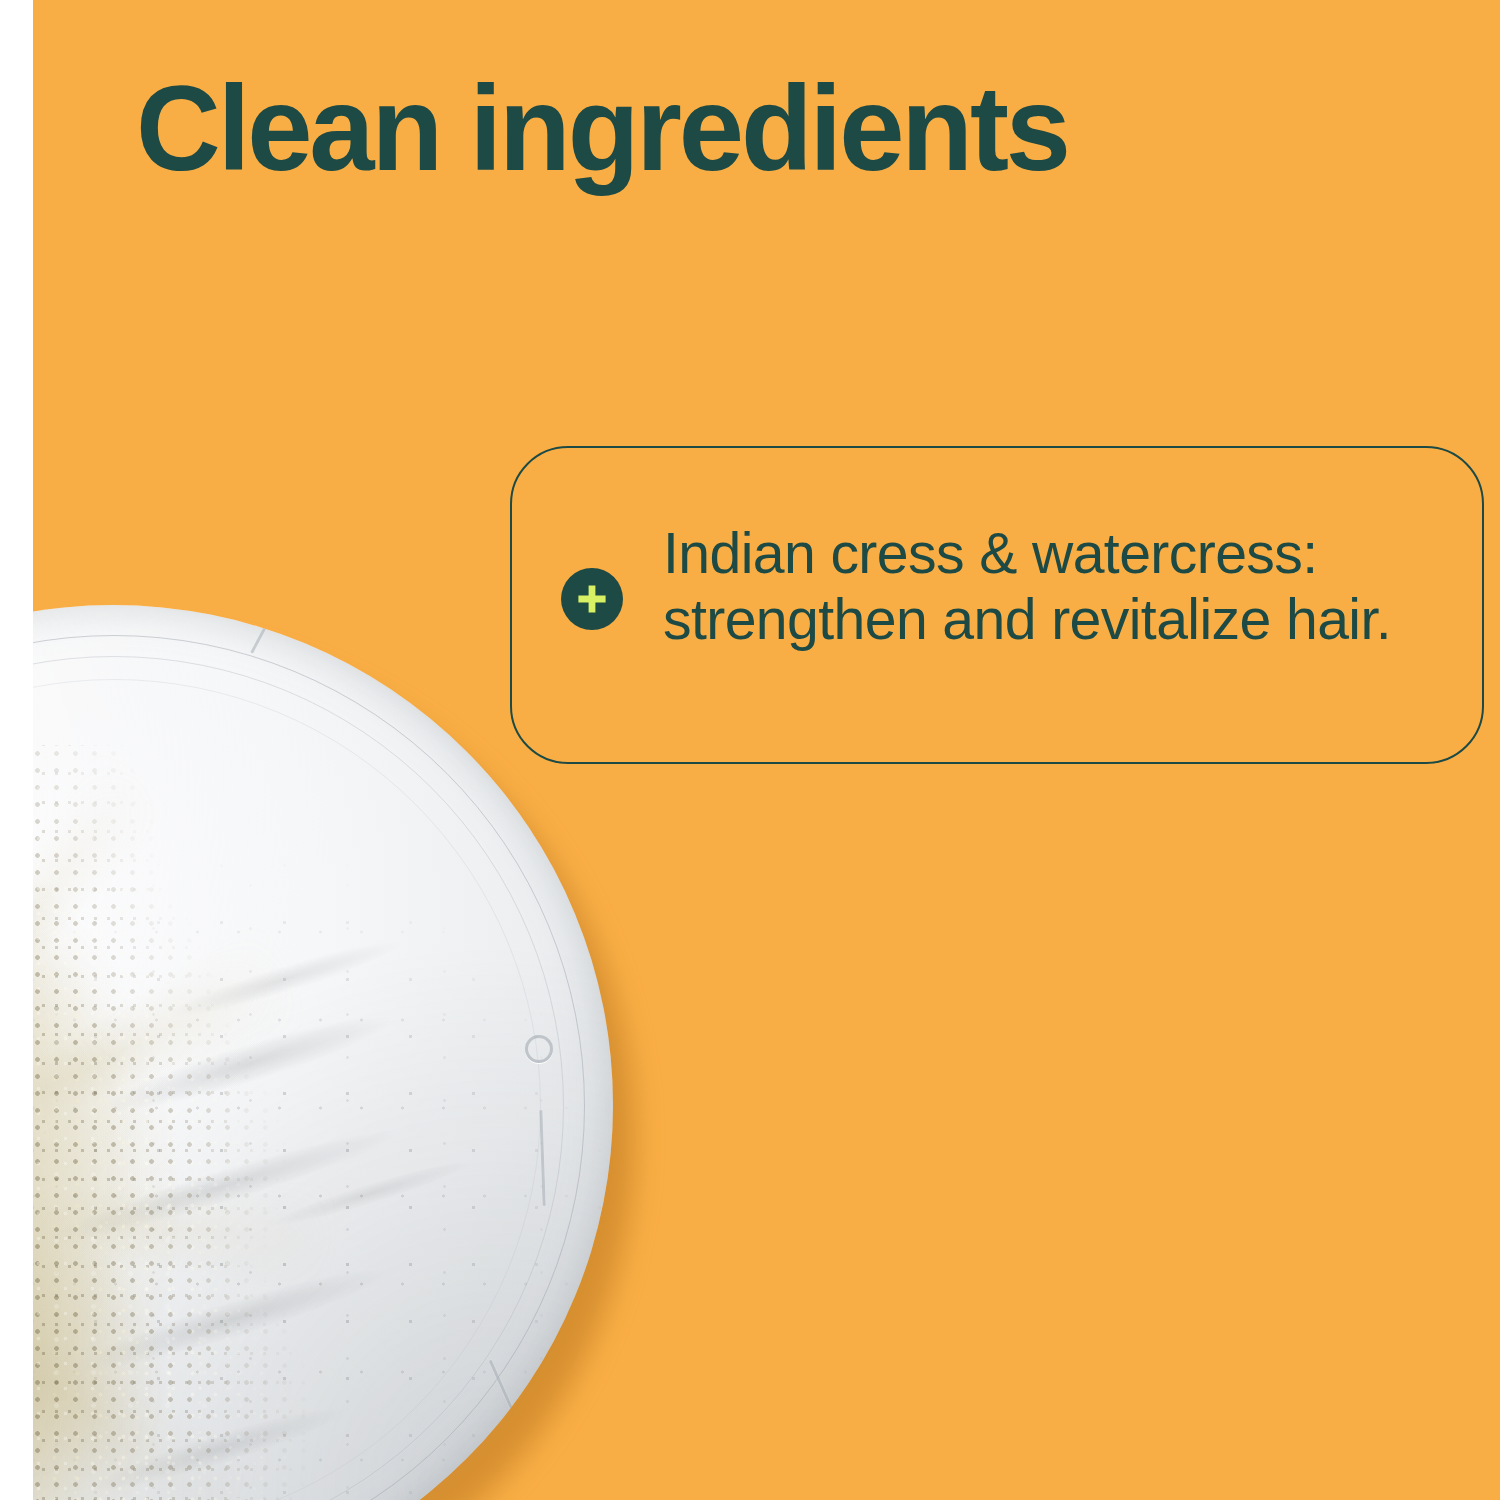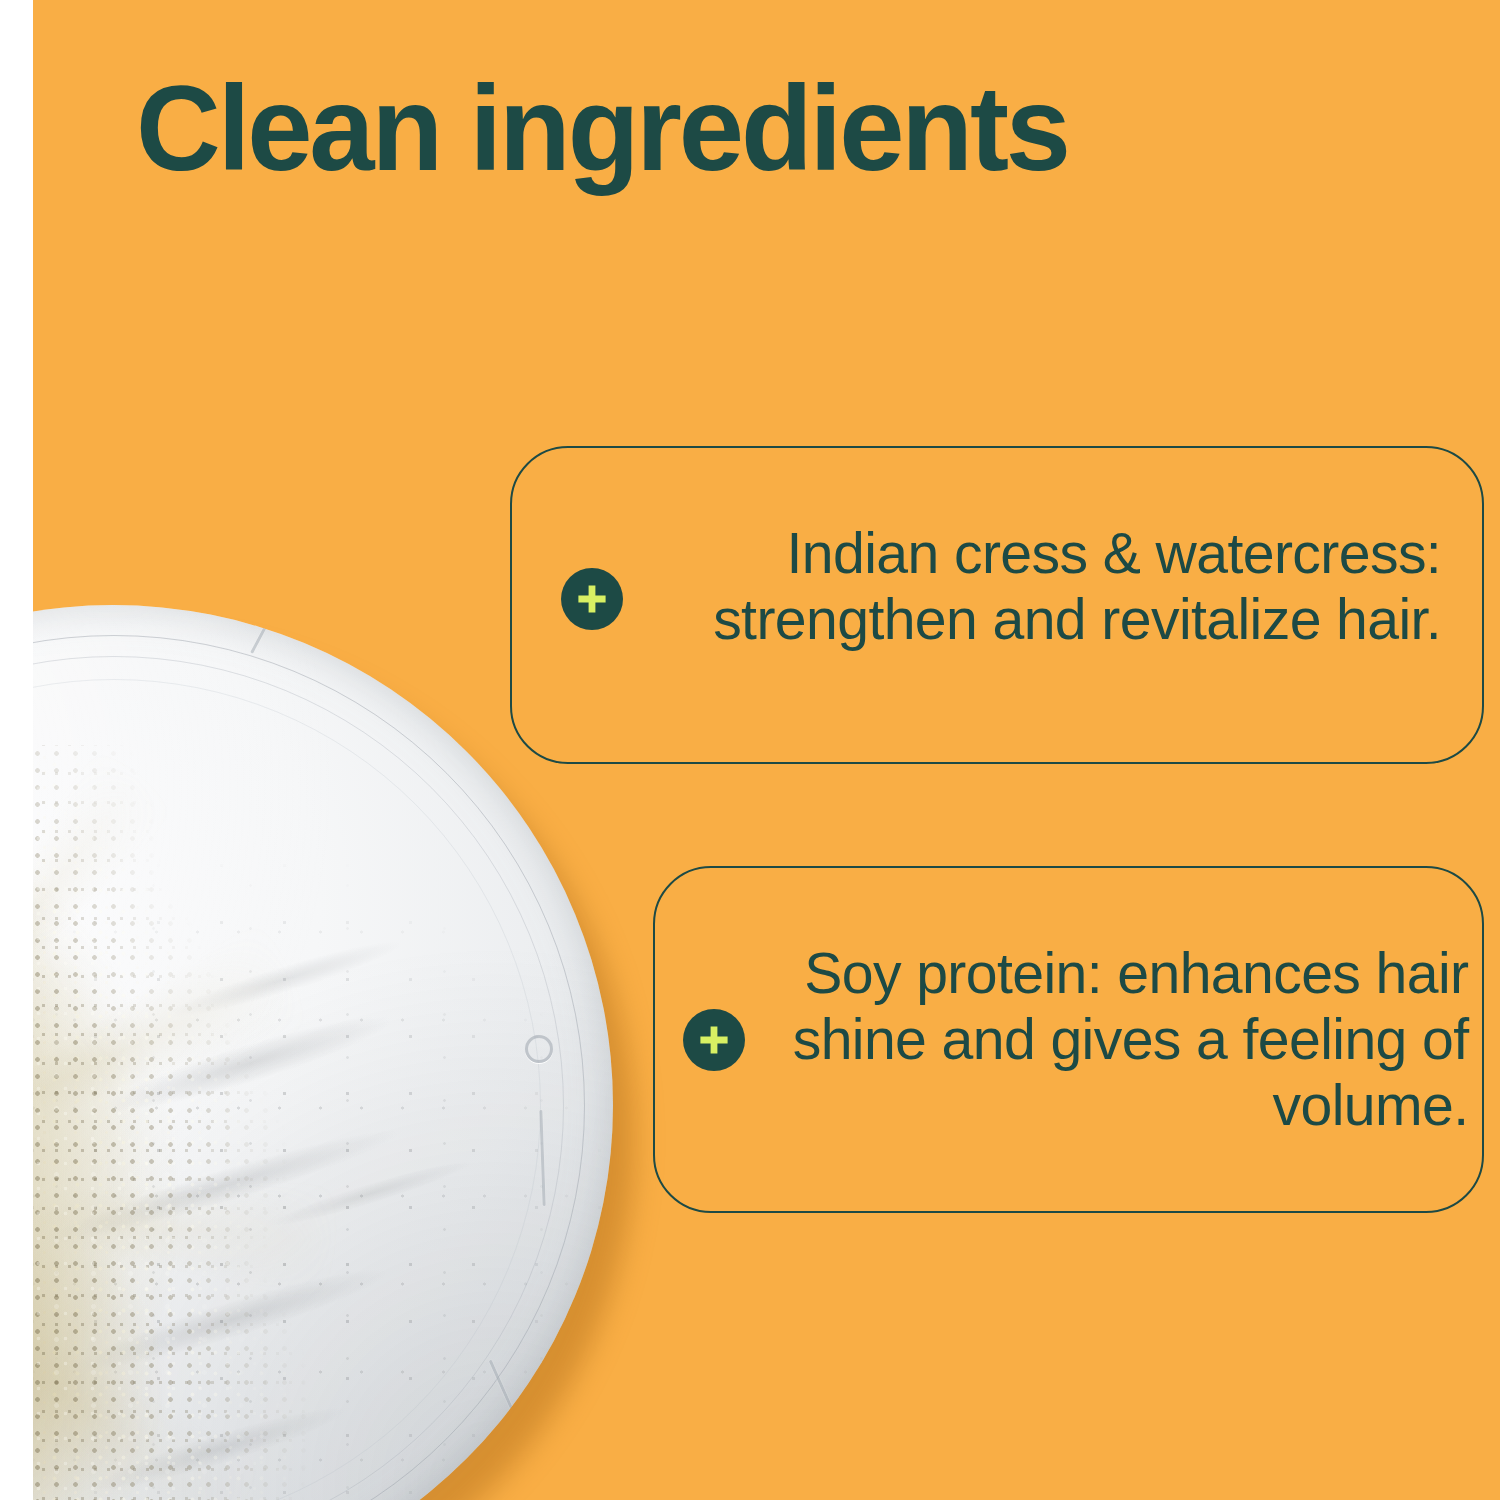--- a/index.html
+++ b/index.html
@@ -235,21 +235,20 @@
   }
 
   
   .card {
     position: absolute;
     box-sizing: border-box;
     border: 2px solid #1d4a45;
     border-radius: 58px;
     display: flex;
     align-items: center;
-    text-align: right;
   }
   #card-1 { left: 477px; top: 446px;  width: 974px;  height: 318px; }
   #card-2 { left: 620px; top: 866px;  width: 831px;  height: 347px; }
 
   .badge {
     position: absolute;
     width: 62px;
     height: 62px;
     border-radius: 50%;
     background: #1d4a45;
@@ -306,22 +305,14 @@
 
   <div class="card" id="card-1">
     <span class="badge">
       <svg width="34" height="34" viewBox="0 0 34 34" aria-hidden="true">
         <path d="M13.6 3.4h6.8v10.2h10.2v6.8H20.4v10.2h-6.8V20.4H3.4v-6.8h10.2z" fill="#d8f063"></path>
       </svg>
     </span>
     <div class="card-text">Indian cress &amp; watercress: strengthen and revitalize hair.</div>
   </div>
 
-  <div class="card" id="card-2">
-    <span class="badge">
-      <svg width="34" height="34" viewBox="0 0 34 34" aria-hidden="true">
-        <path d="M13.6 3.4h6.8v10.2h10.2v6.8H20.4v10.2h-6.8V20.4H3.4v-6.8h10.2z" fill="#d8f063"></path>
-      </svg>
-    </span>
-    <div class="card-text">Soy protein: enhances hair shine and gives a feeling of volume.</div>
-  </div>
 
 </div>
 
 </body></html>

